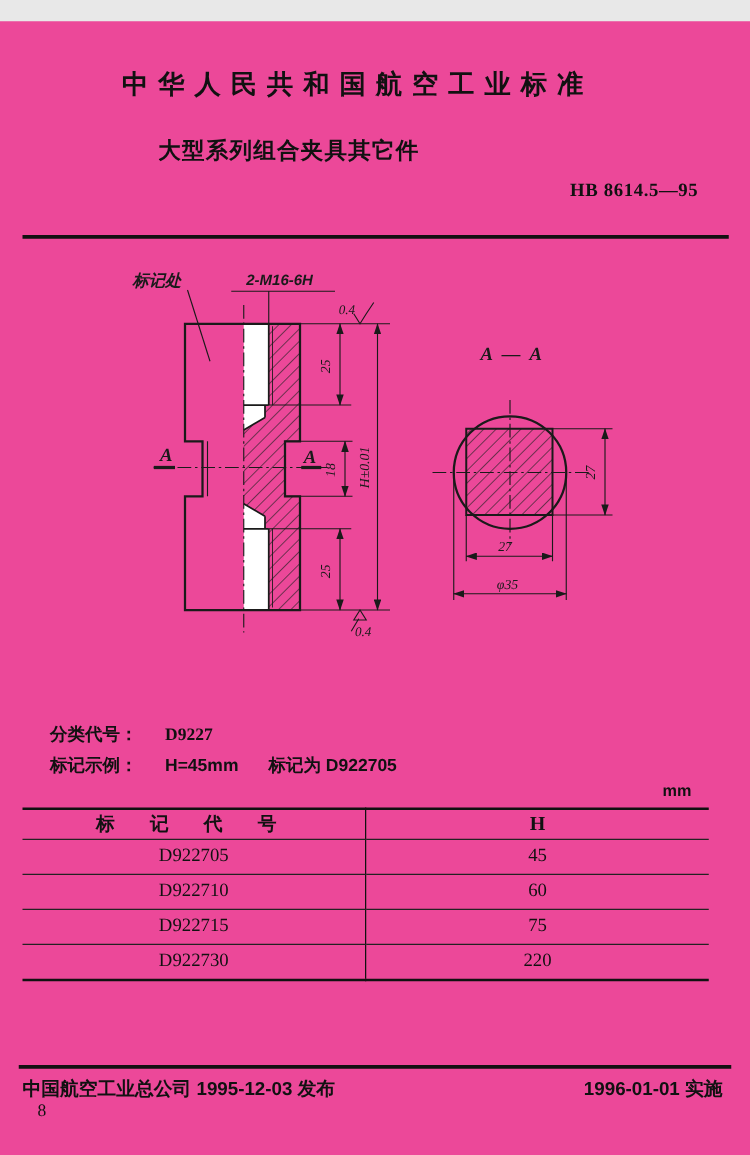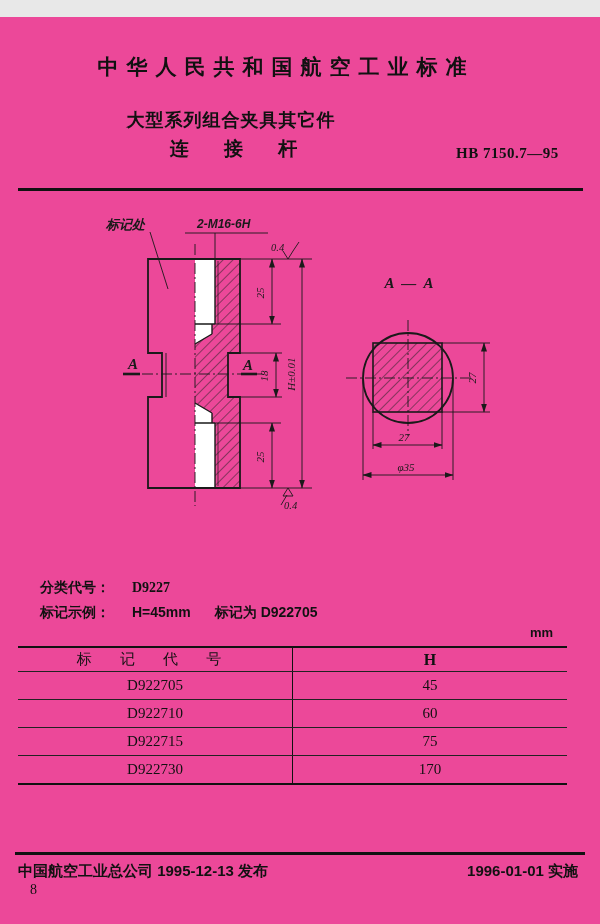--- a/index.html
+++ b/index.html
@@ -31,21 +31,21 @@
     font-family:Liberation Sans, sans-serif;}
   
   .spec-table{top:629px;left:18px;width:549px;border-collapse:collapse;
     border-top:2.5px solid #111;border-bottom:2.5px solid #111;}
   .spec-table td{border-bottom:1.4px solid #222;text-align:center;
     font-family:"Liberation Serif", serif;font-size:15px;height:27px;padding:0;}
   .spec-table tr:last-child td{border-bottom:none;}
   .spec-table td.c1{width:274px;border-right:1.6px solid #111;}
   .spec-table tr.head td{height:23px;}
   .spec-table tr.head td.c1{font-family:"Liberation Sans", sans-serif;
-    font-weight:normal;font-size:15px;letter-spacing:12px;}
+    font-weight:bold;font-size:15px;letter-spacing:12px;}
   .spec-table tr.head td.c2{font-weight:bold;font-size:16px;}
   
   .rule-bottom{top:835px;left:15px;width:570px;height:3px;background:#111;}
   .footer-left{top:845px;left:18px;font-size:15px;font-weight:bold;}
   .footer-right{top:845px;right:22px;font-size:15px;font-weight:bold;}
   .page-no{top:865px;left:30px;font-size:14px;
     font-family:"Liberation Serif", serif;}
   
   svg.drawing{position:absolute;top:0;left:0;pointer-events:none;}
   svg .ol{stroke:#1a1a1a;stroke-width:1.8;fill:none;}
@@ -66,22 +66,21 @@
   .rough{font-family:"Liberation Serif", serif;font-style:italic;
     font-size:10.5px;}
 </style>
 </head>
 <body>
 
 <div class="page">
 
   <div class="abs authority">中华人民共和国航空工业标准</div>
   <div class="abs series-title">大型系列组合夹具其它件</div>
-  <div class="abs part-title">连 接 杆</div>
-  <div class="abs std-no">HB 7150.7—95</div>
+  <div class="abs std-no">HB 8614.5—95</div>
   <div class="abs rule-top"></div>
 
   <svg class="drawing" width="600" height="924" viewBox="0 0 600 924">
     <defs>
       <pattern id="hatch" width="7" height="7" patternUnits="userSpaceOnUse" patternTransform="rotate(45)">
         <line x1="0" y1="0" x2="0" y2="7" stroke="#222" stroke-width="1"></line>
       </pattern>
       <marker id="arr" markerWidth="9" markerHeight="6" refX="8.5" refY="3" orient="auto-start-reverse" markerUnits="userSpaceOnUse" viewBox="0 0 9 6">
         <path d="M0,0 L9,3 L0,6 Z" fill="#1a1a1a"></path>
       </marker>
@@ -177,22 +176,22 @@
     <tr>
       <td class="c1">D922710</td>
       <td>60</td>
     </tr>
     <tr>
       <td class="c1">D922715</td>
       <td>75</td>
     </tr>
     <tr>
       <td class="c1">D922730</td>
-      <td>170</td>
+      <td>220</td>
     </tr>
   </tbody>
     </table>
 
   <div class="abs rule-bottom"></div>
-  <div class="abs footer-left">中国航空工业总公司 1995-12-13 发布</div>
+  <div class="abs footer-left">中国航空工业总公司 1995-12-03 发布</div>
   <div class="abs footer-right">1996-01-01 实施</div>
   <div class="abs page-no">8</div>
 </div>
 
 </body></html>

